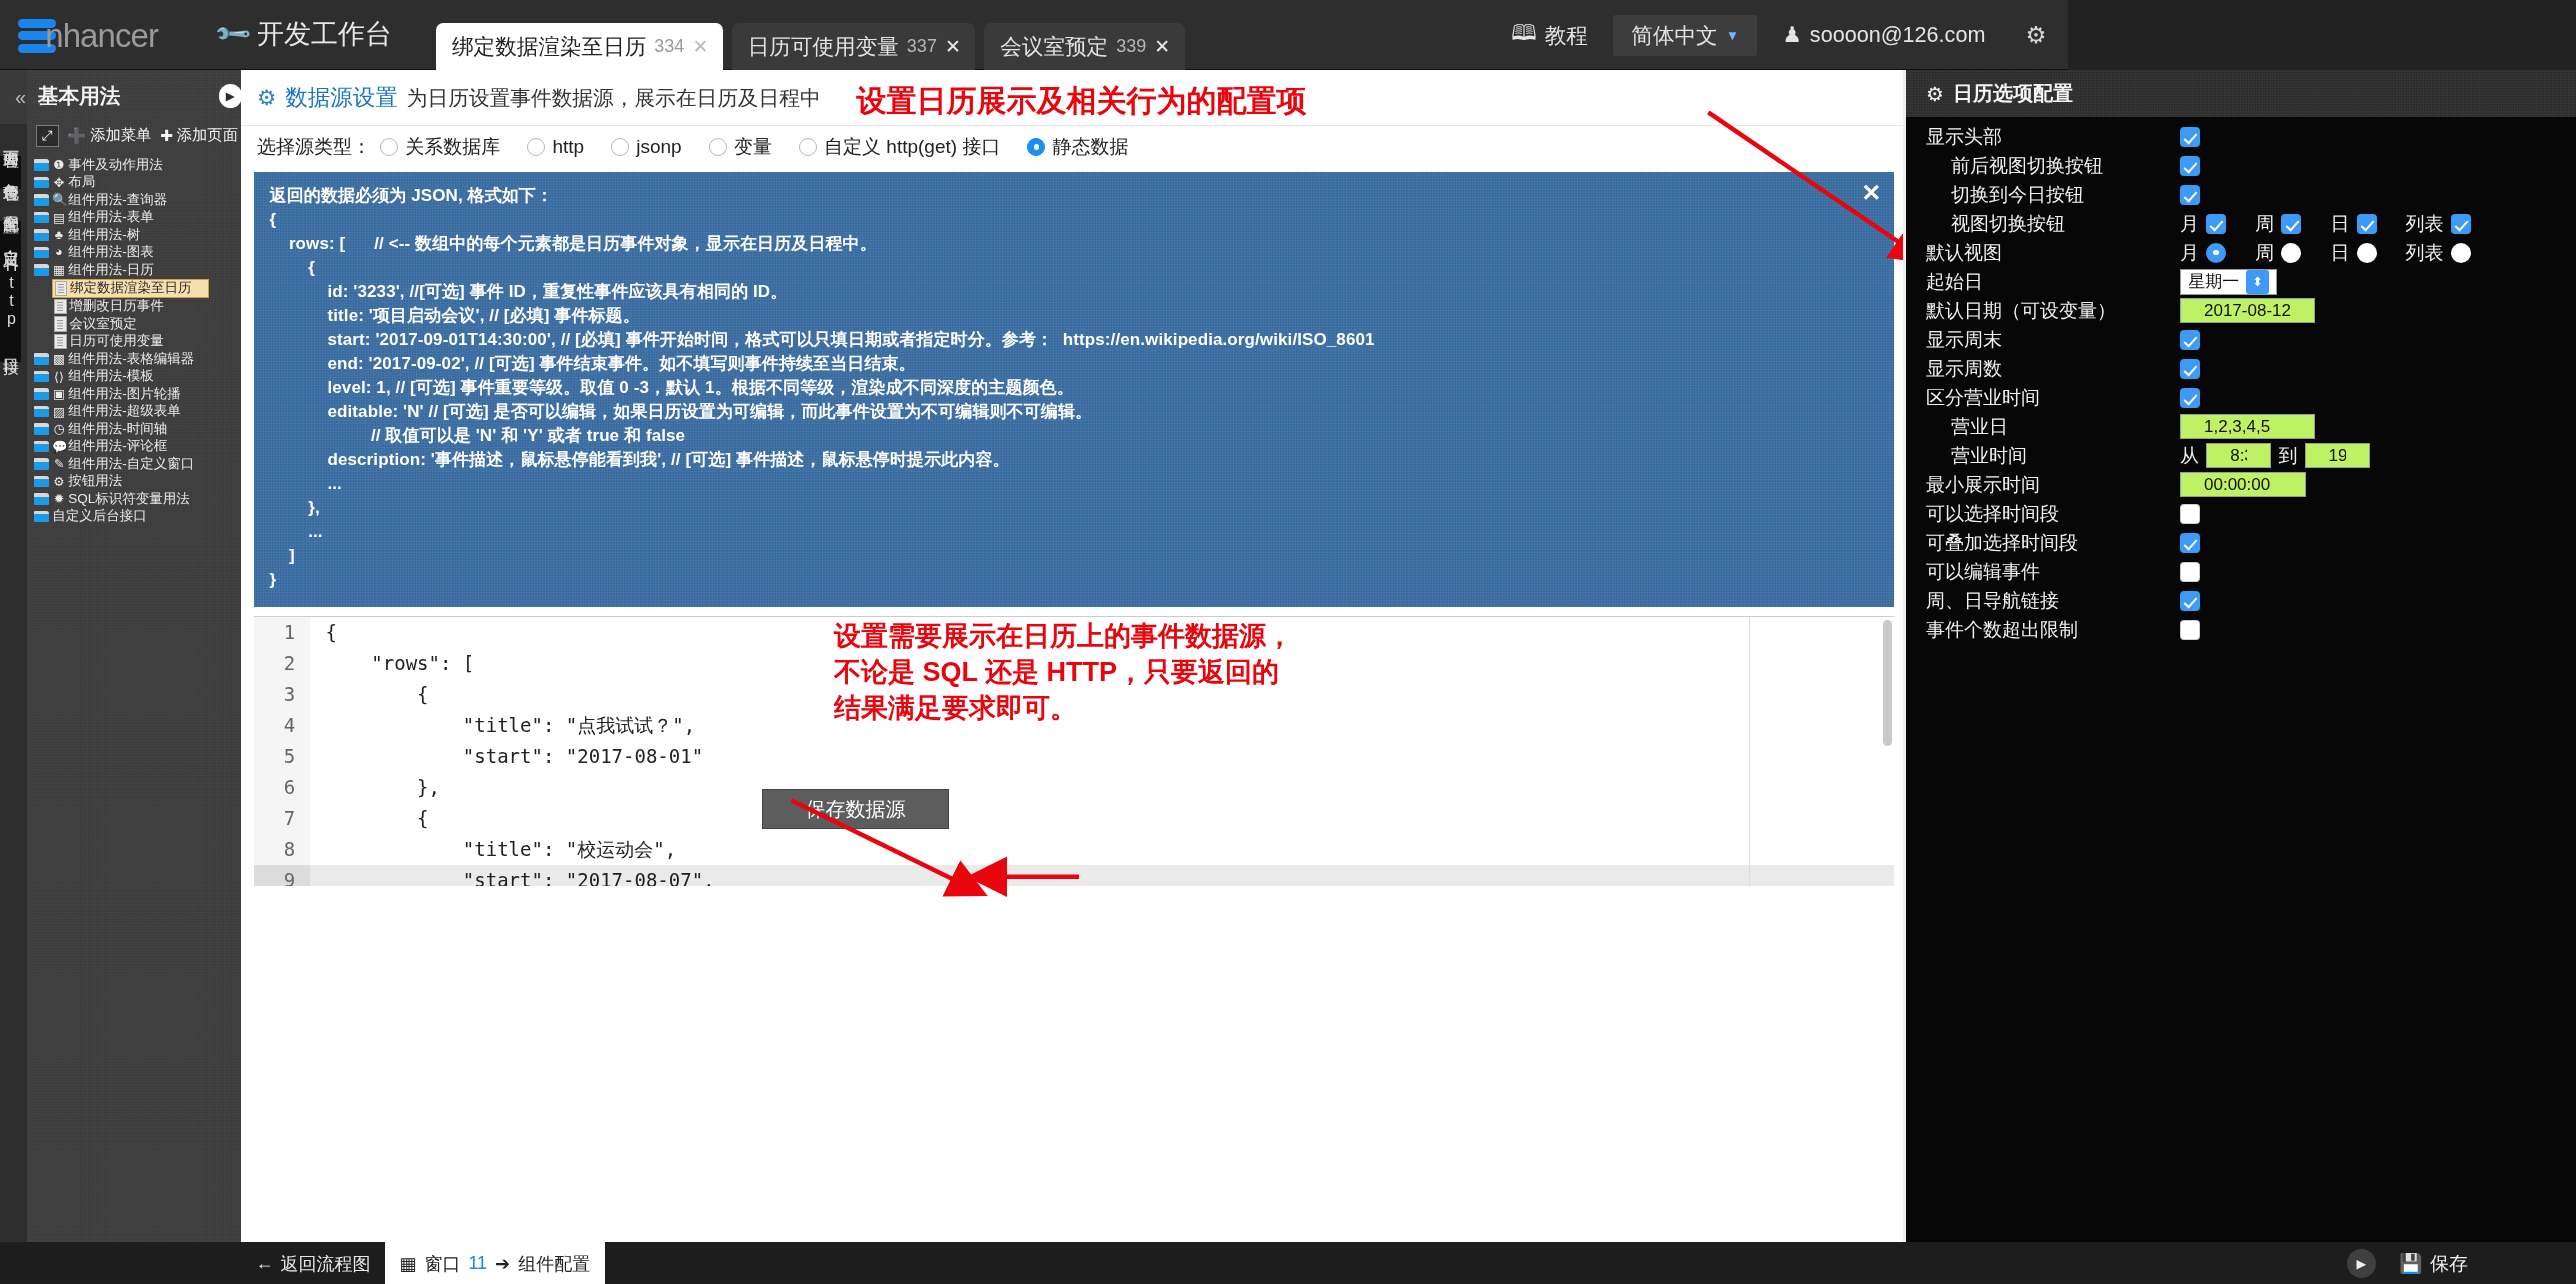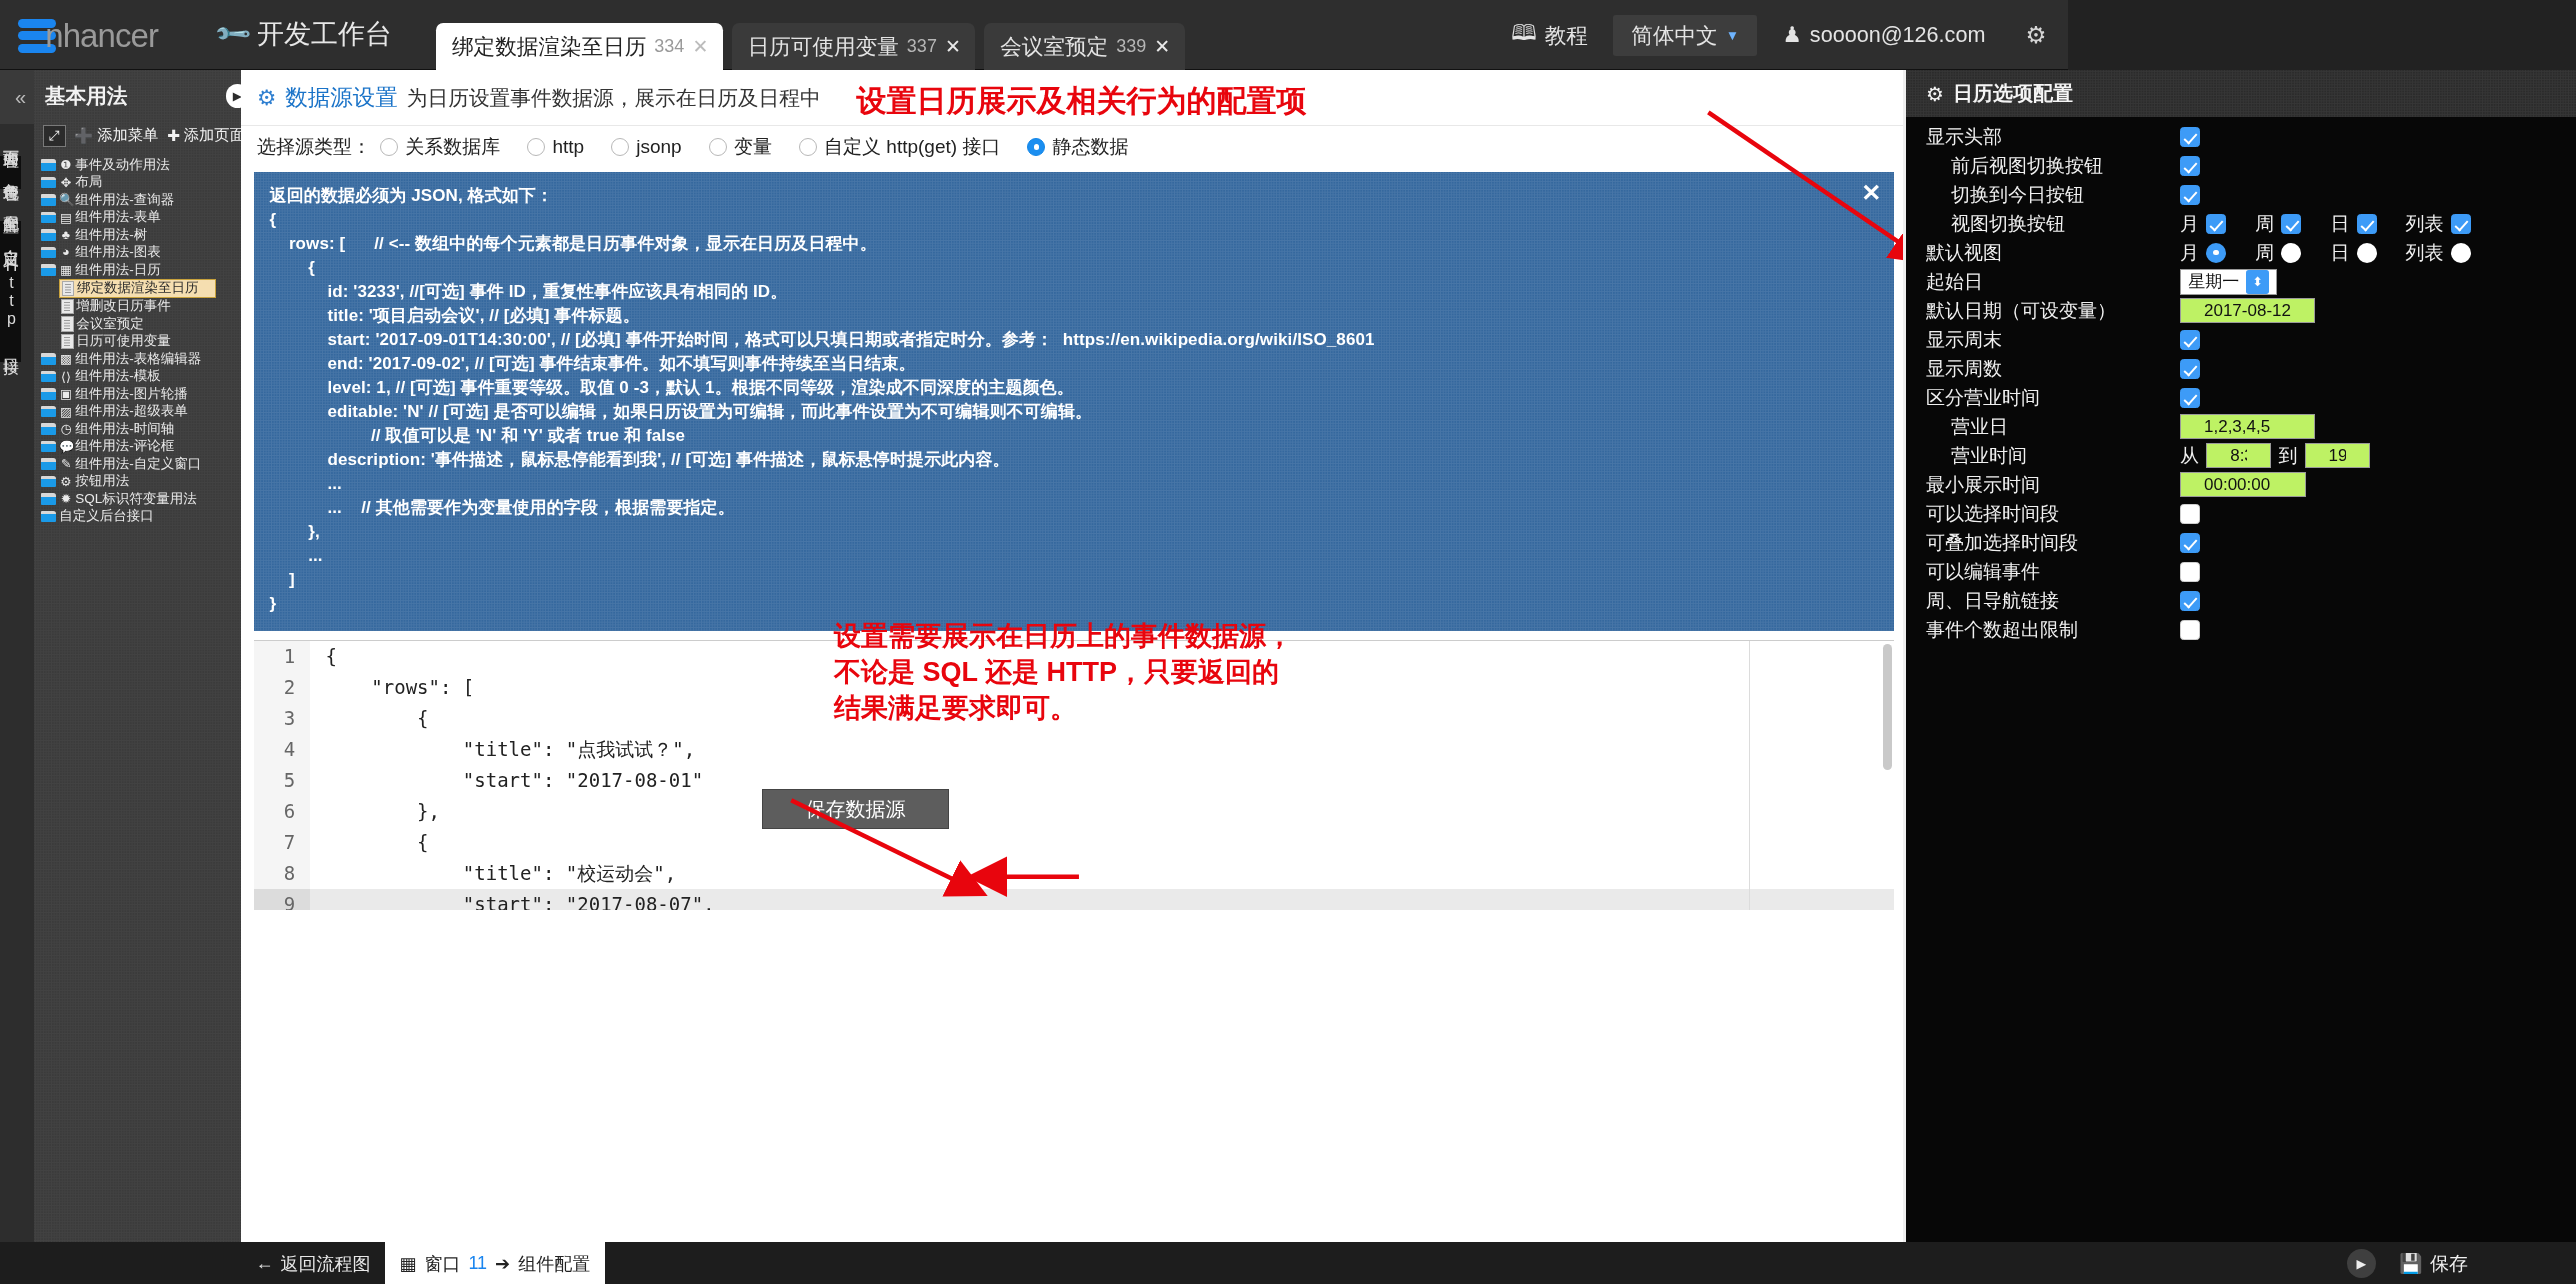--- a/index.html
+++ b/index.html
@@ -66,21 +66,21 @@
   .rail-tab {
     writing-mode: vertical-rl; text-orientation: upright;
     color: #dcdcdc; font-size: 16px; padding: 14.4px 0;
     display: flex; align-items: center; justify-content: center;
     letter-spacing: 0.9px; cursor: pointer; white-space: nowrap;
   }
   .rail-tab.dark { background: #0e0e0e; }
 
   
   .sidebar {
-    position: absolute; left: 34px; top: 70px; width: 224px; bottom: 43px;
+    position: absolute; left: 27px; top: 70px; width: 224px; bottom: 43px;
     background: #3b3b3b;
     background-image: radial-gradient(rgba(255,255,255,.035) 0.9px, transparent 0);
     background-size: 2.7px 2.7px;
     overflow: hidden;
   }
   .sb-header { height: 52px; display: flex; align-items: center; justify-content: space-between; padding: 0 9px 0 10.8px; }
   .sb-title { color: #f2f2f2; font-size: 20.7px; font-weight: bold; }
   .sb-play { width: 23.4px; height: 23.4px; border-radius: 50%; background: #fff; color: #2c2c2c;
              display:flex; align-items:center; justify-content:center; font-size: 11.7px; cursor:pointer; }
   .sb-toolbar { display: flex; align-items: center; gap: 9px; padding: 2.7px 7.2px 7.2px 9px; }
@@ -460,21 +460,20 @@
           <div class="info-line">        {</div>
           <div class="info-line">            id: '3233', //[可选] 事件 ID，重复性事件应该具有相同的 ID。</div>
           <div class="info-line">            title: '项目启动会议', // [必填] 事件标题。</div>
           <div class="info-line">            start: '2017-09-01T14:30:00', // [必填] 事件开始时间，格式可以只填日期或者指定时分。参考：  https://en.wikipedia.org/wiki/ISO_8601</div>
           <div class="info-line">            end: '2017-09-02', // [可选] 事件结束事件。如不填写则事件持续至当日结束。</div>
           <div class="info-line">            level: 1, // [可选] 事件重要等级。取值 0 -3，默认 1。根据不同等级，渲染成不同深度的主题颜色。</div>
           <div class="info-line">            editable: 'N' // [可选] 是否可以编辑，如果日历设置为可编辑，而此事件设置为不可编辑则不可编辑。</div>
           <div class="info-line">                     // 取值可以是 'N' 和 'Y' 或者 true 和 false</div>
           <div class="info-line">            description: '事件描述，鼠标悬停能看到我', // [可选] 事件描述，鼠标悬停时提示此内容。</div>
           <div class="info-line">            ...</div>
-          <div class="info-line">            ...    // 其他需要作为变量使用的字段，根据需要指定。</div>
           <div class="info-line">        },</div>
           <div class="info-line">        ...</div>
           <div class="info-line">    ]</div>
           <div class="info-line">}</div>
         </div>
     </div>
 
     <div class="editor">
       <div class="ed-vline"></div>
       <div id="edlines">

